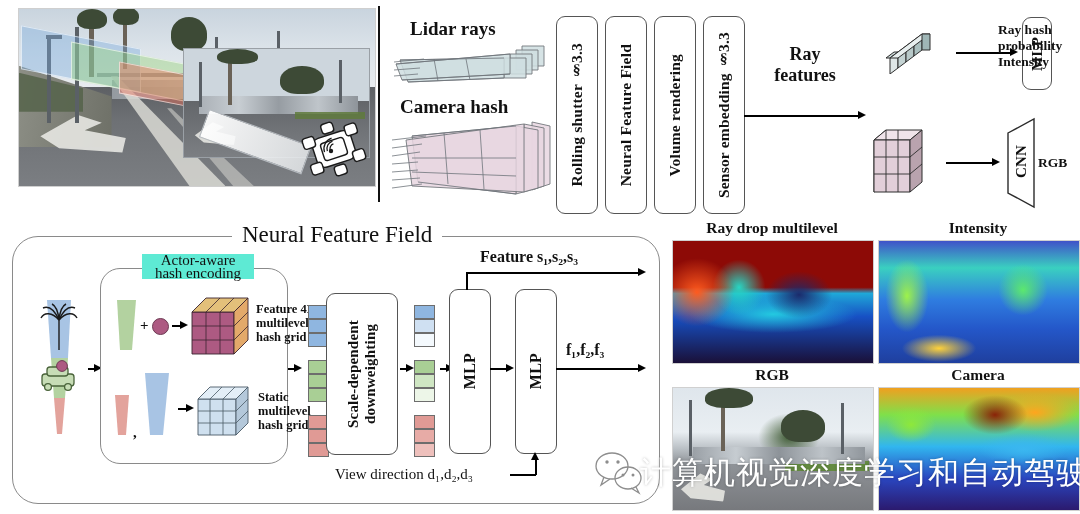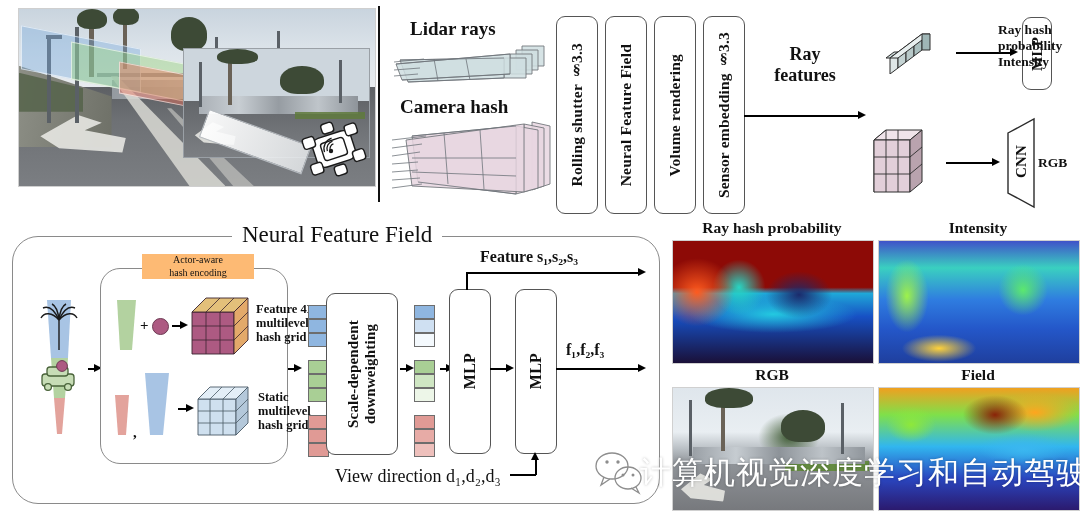--- a/index.html
+++ b/index.html
@@ -89,22 +89,22 @@
   }
   #nff-title{
     left:232px;top:222px;font-size:23px;background:#fff;padding:0 10px;
     font-family:"Liberation Serif", serif;
   }
   #actor-box{
     left:100px;top:268px;width:186px;height:194px;
     border:1.2px solid #8a8a8a;border-radius:20px;background:#fff;
   }
   #actor-title{
-    left:142px;top:254px;width:104px;text-align:center;font-size:10px;
-    line-height:12.5px;background:#fdba74;padding:0 4px;
+    left:142px;top:254px;width:104px;text-align:center;font-size:15px;
+    line-height:12.5px;background:#5eead4;padding:0 4px;
   }
 
   
   .outpanel{position:absolute;overflow:hidden;border:1px solid #d0d0d0;}
   .outlabel{position:absolute;font-weight:bold;font-size:15.5px;text-align:center;}
 
   
   .cm-raydrop{
     position:absolute;inset:0;
     background:
@@ -513,26 +513,26 @@
 
 <div class="arrh" style="left:466px;top:272px;height:18px;"></div>
 <div class="arrw" style="left:466px;top:272px;width:175px;"></div>
 <div class="ahead" style="left:638px;top:268px;"></div>
 <div class="abs bold serif" style="left:480px;top:248px;font-size:16px;">Feature s₁,s₂,s₃</div>
 
 <div class="arrw" style="left:556px;top:368px;width:86px;"></div>
 <div class="ahead" style="left:638px;top:364px;"></div>
 <div class="abs bold serif" style="left:566px;top:341px;font-size:16px;">f₁,f₂,f₃</div>
 
-<div class="abs serif" style="left:335px;top:466px;font-size:18px;">View direction d₁,d₂,d₃</div>
+<div class="abs serif" style="left:335px;top:466px;font-size:15px;">View direction d₁,d₂,d₃</div>
 <div class="arrw" style="left:510px;top:474px;width:26px;"></div>
 <div class="arrh" style="left:535px;top:460px;height:15px;"></div>
 <div class="ahead-up" style="left:531px;top:452px;"></div>
 
-<div class="outlabel" style="left:672px;top:219px;width:200px;">Ray hash probability</div>
+<div class="outlabel" style="left:672px;top:219px;width:200px;">Ray drop multilevel</div>
 <div class="outpanel" style="left:672px;top:240px;width:200px;height:122px;">
   <div class="cm-raydrop"></div>
 </div>
 
 <div class="outlabel" style="left:878px;top:219px;width:200px;">Intensity</div>
 <div class="outpanel" style="left:878px;top:240px;width:200px;height:122px;">
   <div class="cm-intensity"></div>
 </div>
 
 <div class="outlabel" style="left:672px;top:366px;width:200px;">RGB</div>
@@ -541,21 +541,21 @@
   <div class="rgbgreen"></div>
   <div class="rgbcars"></div>
   <div class="palmtrunk" style="left:24%;top:6%;width:4px;height:46%;"></div>
   <div class="tree" style="left:16%;top:0%;width:24%;height:16%;"></div>
   <div class="tree" style="left:54%;top:18%;width:22%;height:26%;"></div>
   <div class="pole" style="left:8%;top:10%;width:3px;height:46%;"></div>
   <div class="pole" style="left:84%;top:12%;width:3px;height:42%;"></div>
   <div class="arrowmark" style="left:4%;bottom:6%;width:22%;height:26%;"></div>
 </div>
 
-<div class="outlabel" style="left:878px;top:366px;width:200px;">Field</div>
+<div class="outlabel" style="left:878px;top:366px;width:200px;">Camera</div>
 <div class="outpanel" style="left:878px;top:387px;width:200px;height:122px;">
   <div class="cm-depth"></div>
 </div>
 
 <svg class="abs" id="wechat-logo" viewBox="0 0 56 46">
   <g fill="none" stroke="#8d8d8d" stroke-width="1.3">
     <ellipse cx="20" cy="16" rx="16" ry="13"></ellipse>
     <path d="M12 27 L9 35 L18 29"></path>
     <ellipse cx="36" cy="28" rx="13" ry="11"></ellipse>
     <path d="M44 37 L47 43 L39 38"></path>

